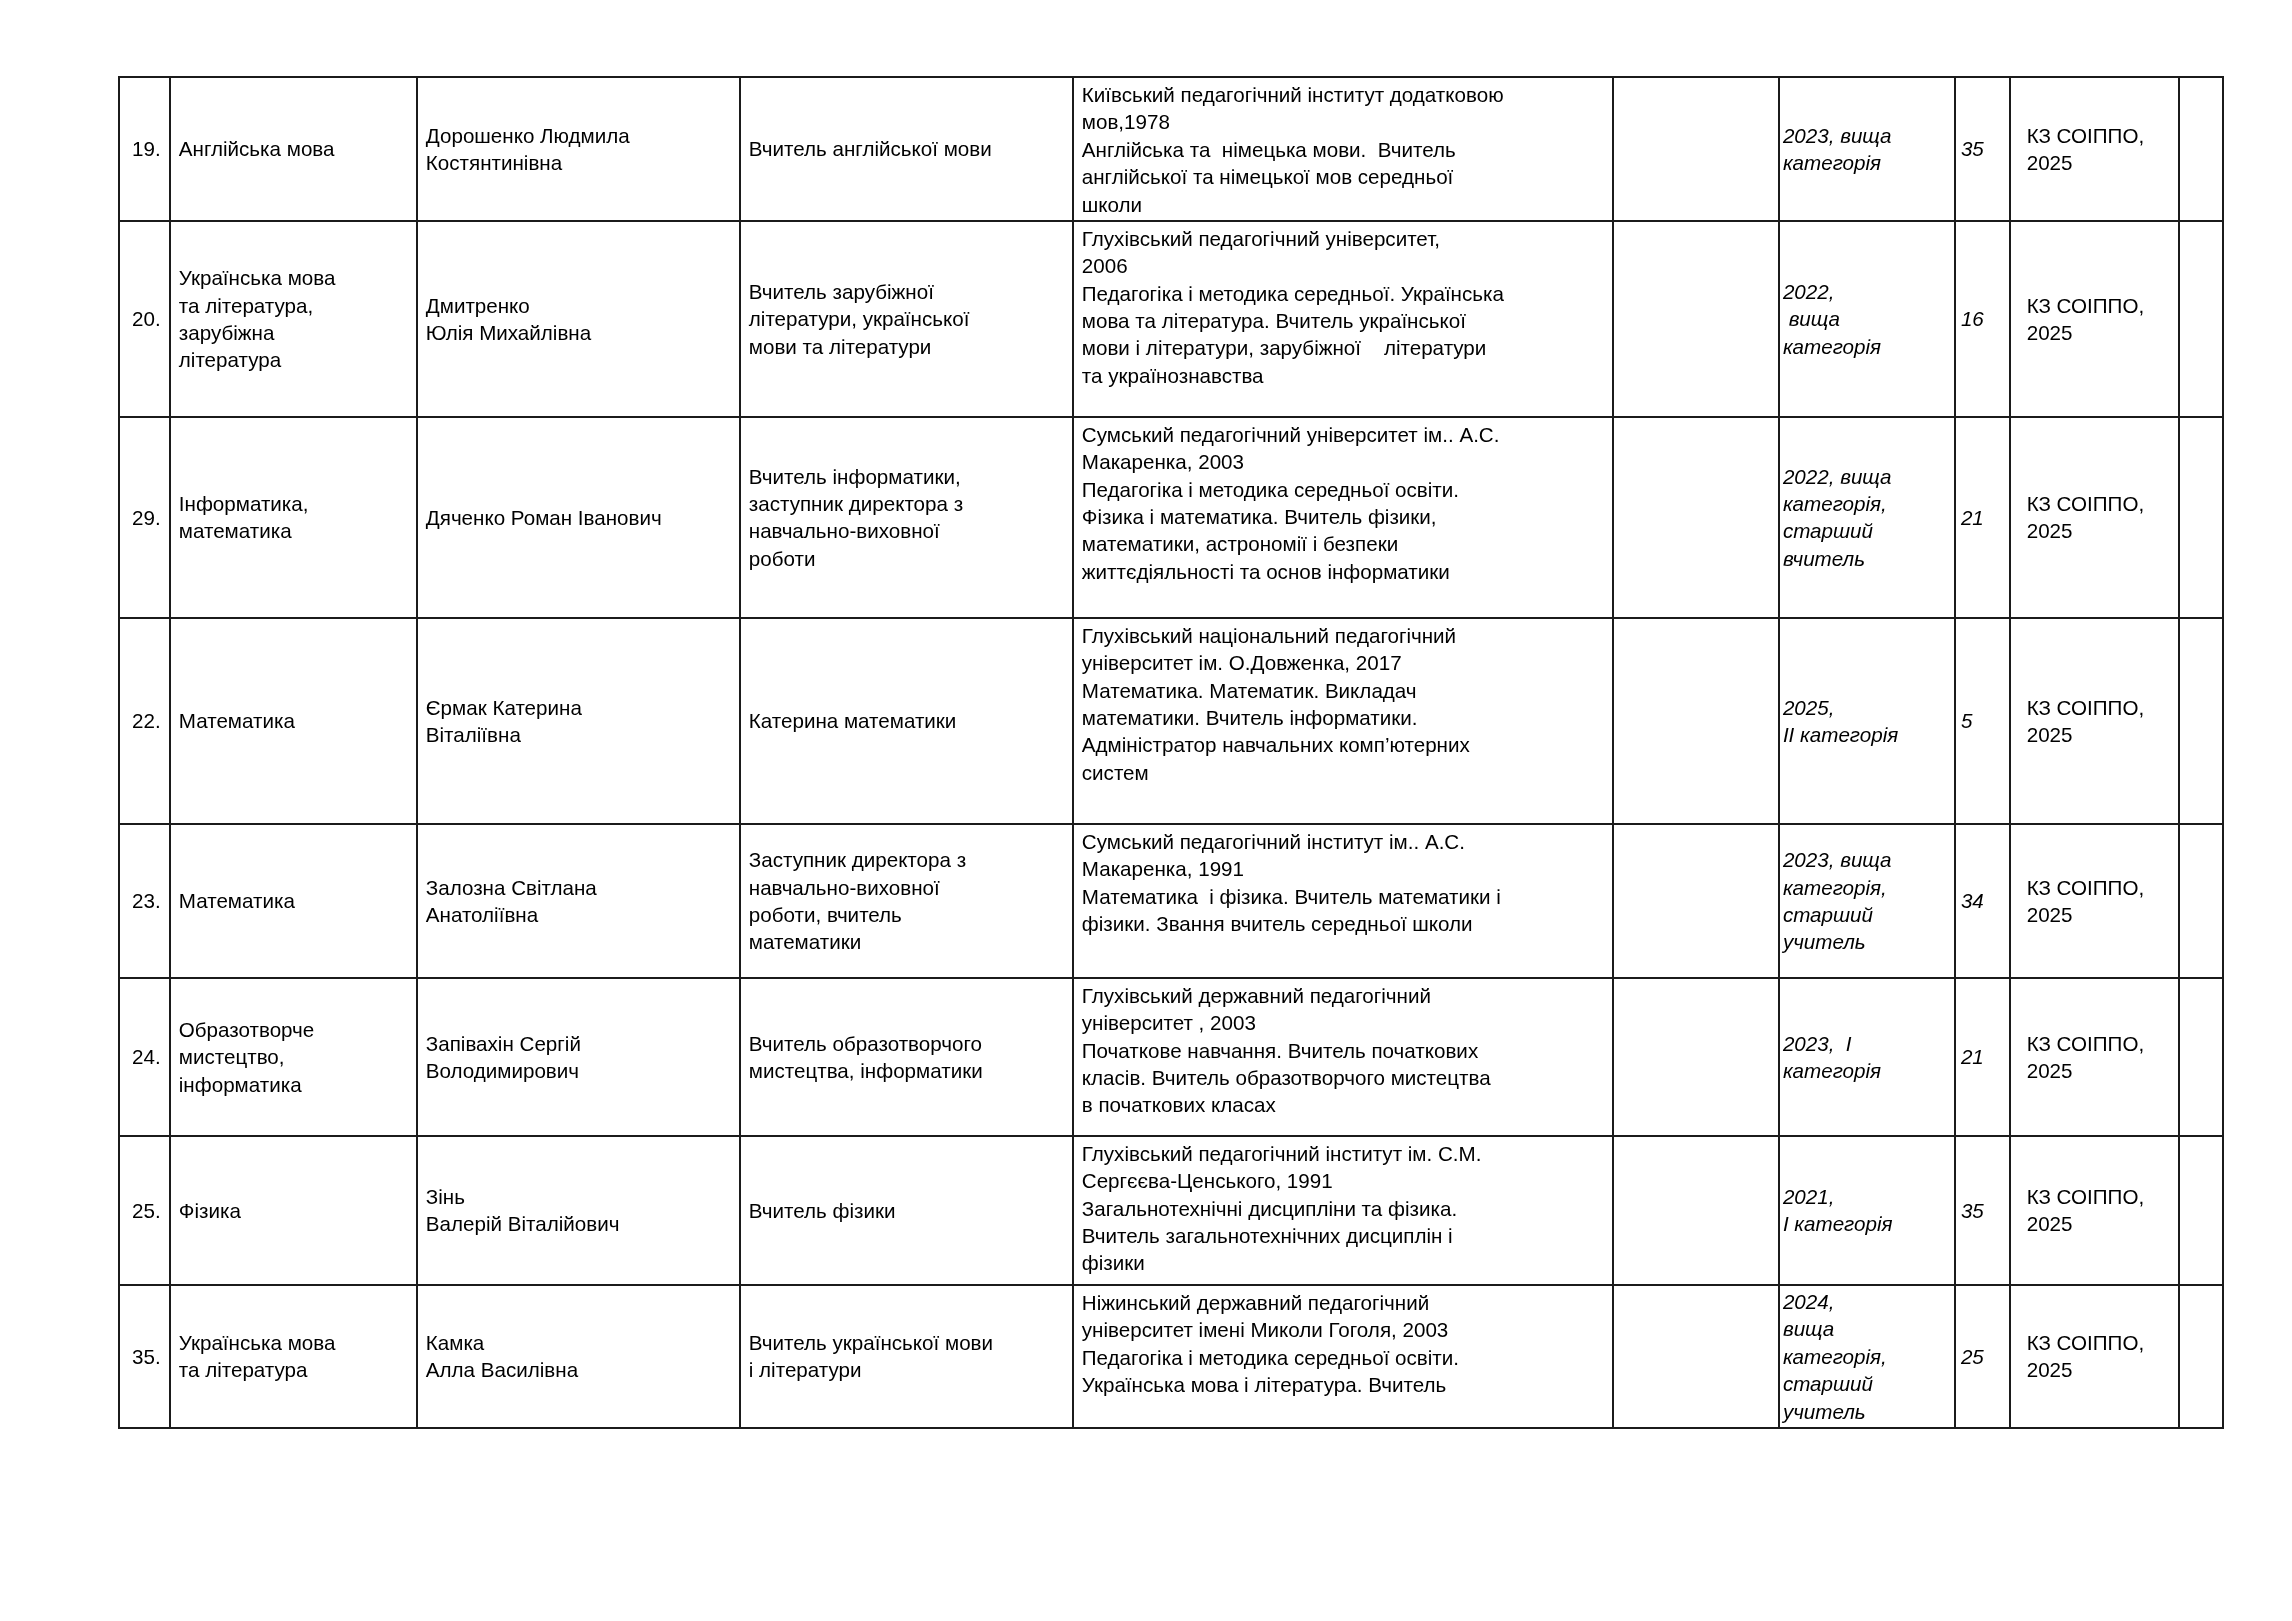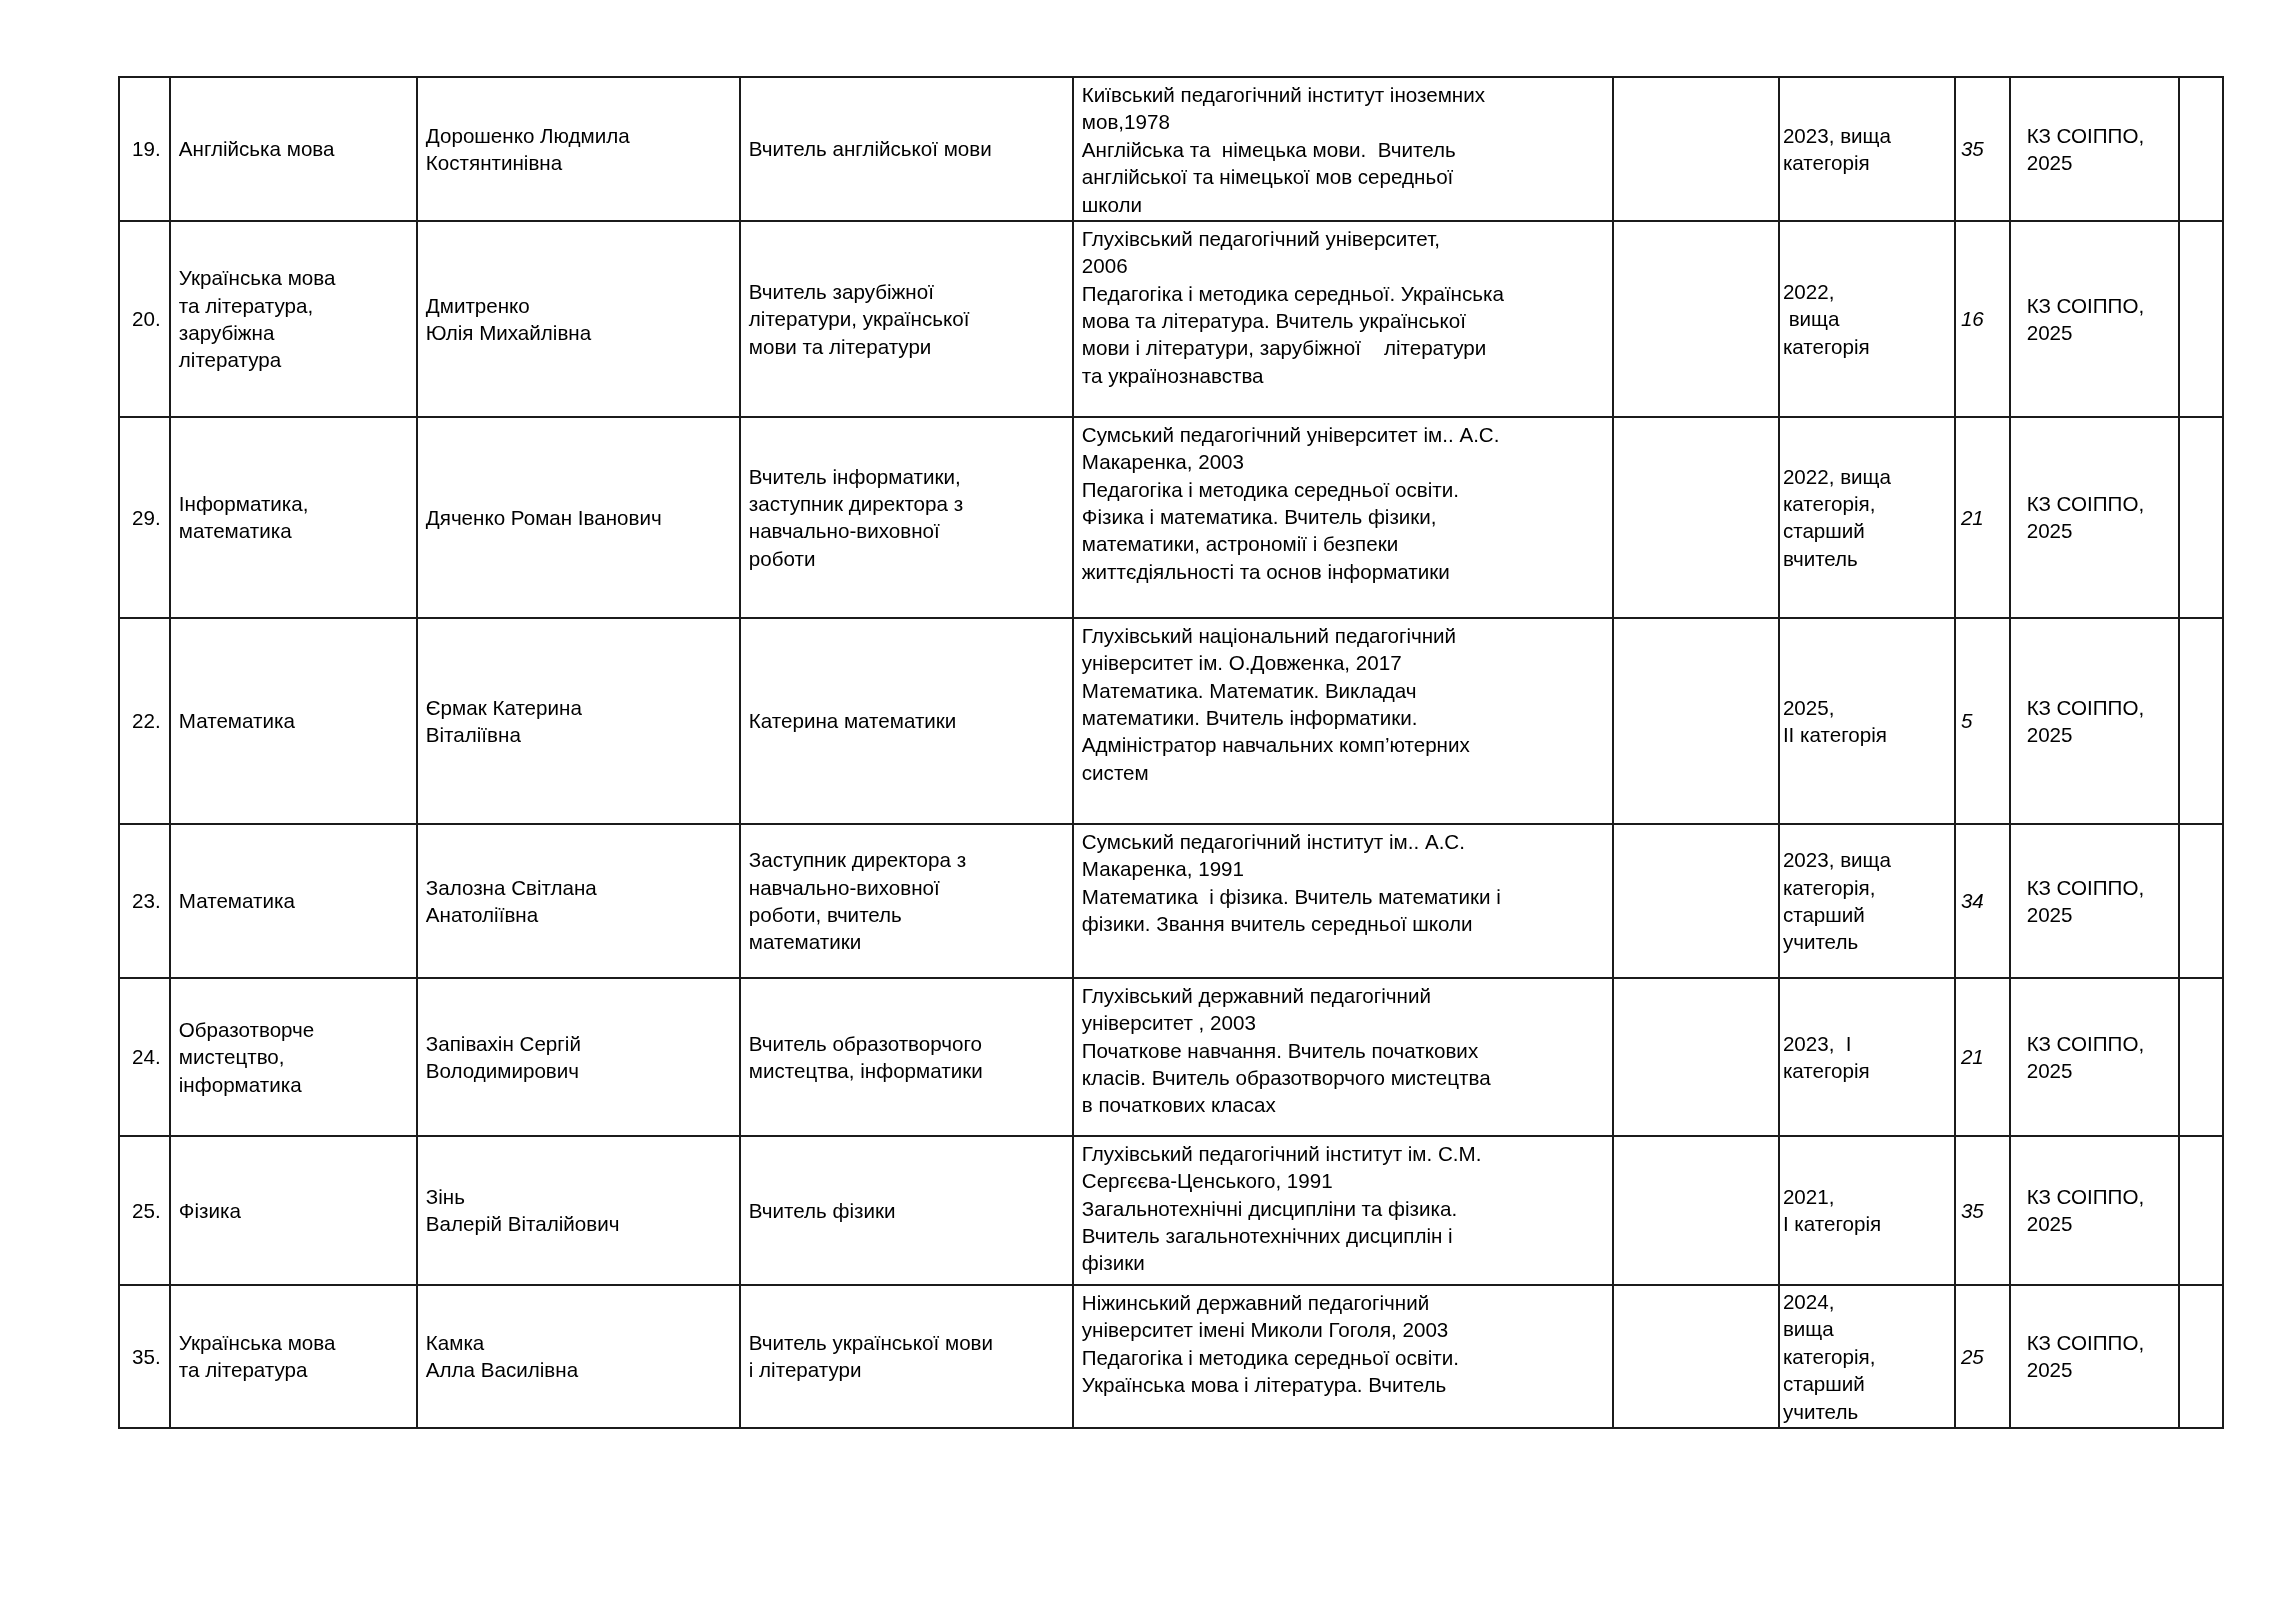--- a/index.html
+++ b/index.html
@@ -29,21 +29,21 @@
     font-size: 20.6px;
     line-height: 27.4px;
     white-space: pre-wrap;
     word-wrap: break-word;
     overflow: hidden;
     padding: 2px 5.9px 2px 7.8px;
     color: #000000;
   }
   td.c-num   { padding: 2px 2px 2px 12px; }
   td.c-edu   { vertical-align: top; padding-top: 2.9px; }
-  td.c-cat   { padding-left: 2.9px; padding-right: 2px; }
+  td.c-cat   { padding-left: 2.9px; padding-right: 2px; font-style: italic; }
   td.c-exp   { padding-left: 4.9px; padding-right: 2px; font-style: italic; }
   td.c-train { padding-left: 15.7px; margin-top: 45px; }
 </style>
 </head>
 <body>
 
 <div class="page">
   <table class="staff">
     <colgroup>
       <col style="width:51px">
@@ -59,21 +59,21 @@
     </colgroup>
 
     <tbody>
 
     <tr style="height:139px">
       <td class="c-num">19.</td>
       <td class="c-subj">Англійська мова</td>
       <td class="c-name">Дорошенко Людмила
 Костянтинівна</td>
       <td class="c-pos">Вчитель англійської мови</td>
-      <td class="c-edu">Київський педагогічний інститут іноземних
+      <td class="c-edu">Київський педагогічний інститут додатковою
 мов,1978
 Англійська та  німецька мови.  Вчитель
 англійської та німецької мов середньої
 школи</td>
       <td class="c-blank"></td>
       <td class="c-cat">2023, вища
 категорія</td>
       <td class="c-exp">35</td>
       <td class="c-train">КЗ СОІППО,
 2025</td>

